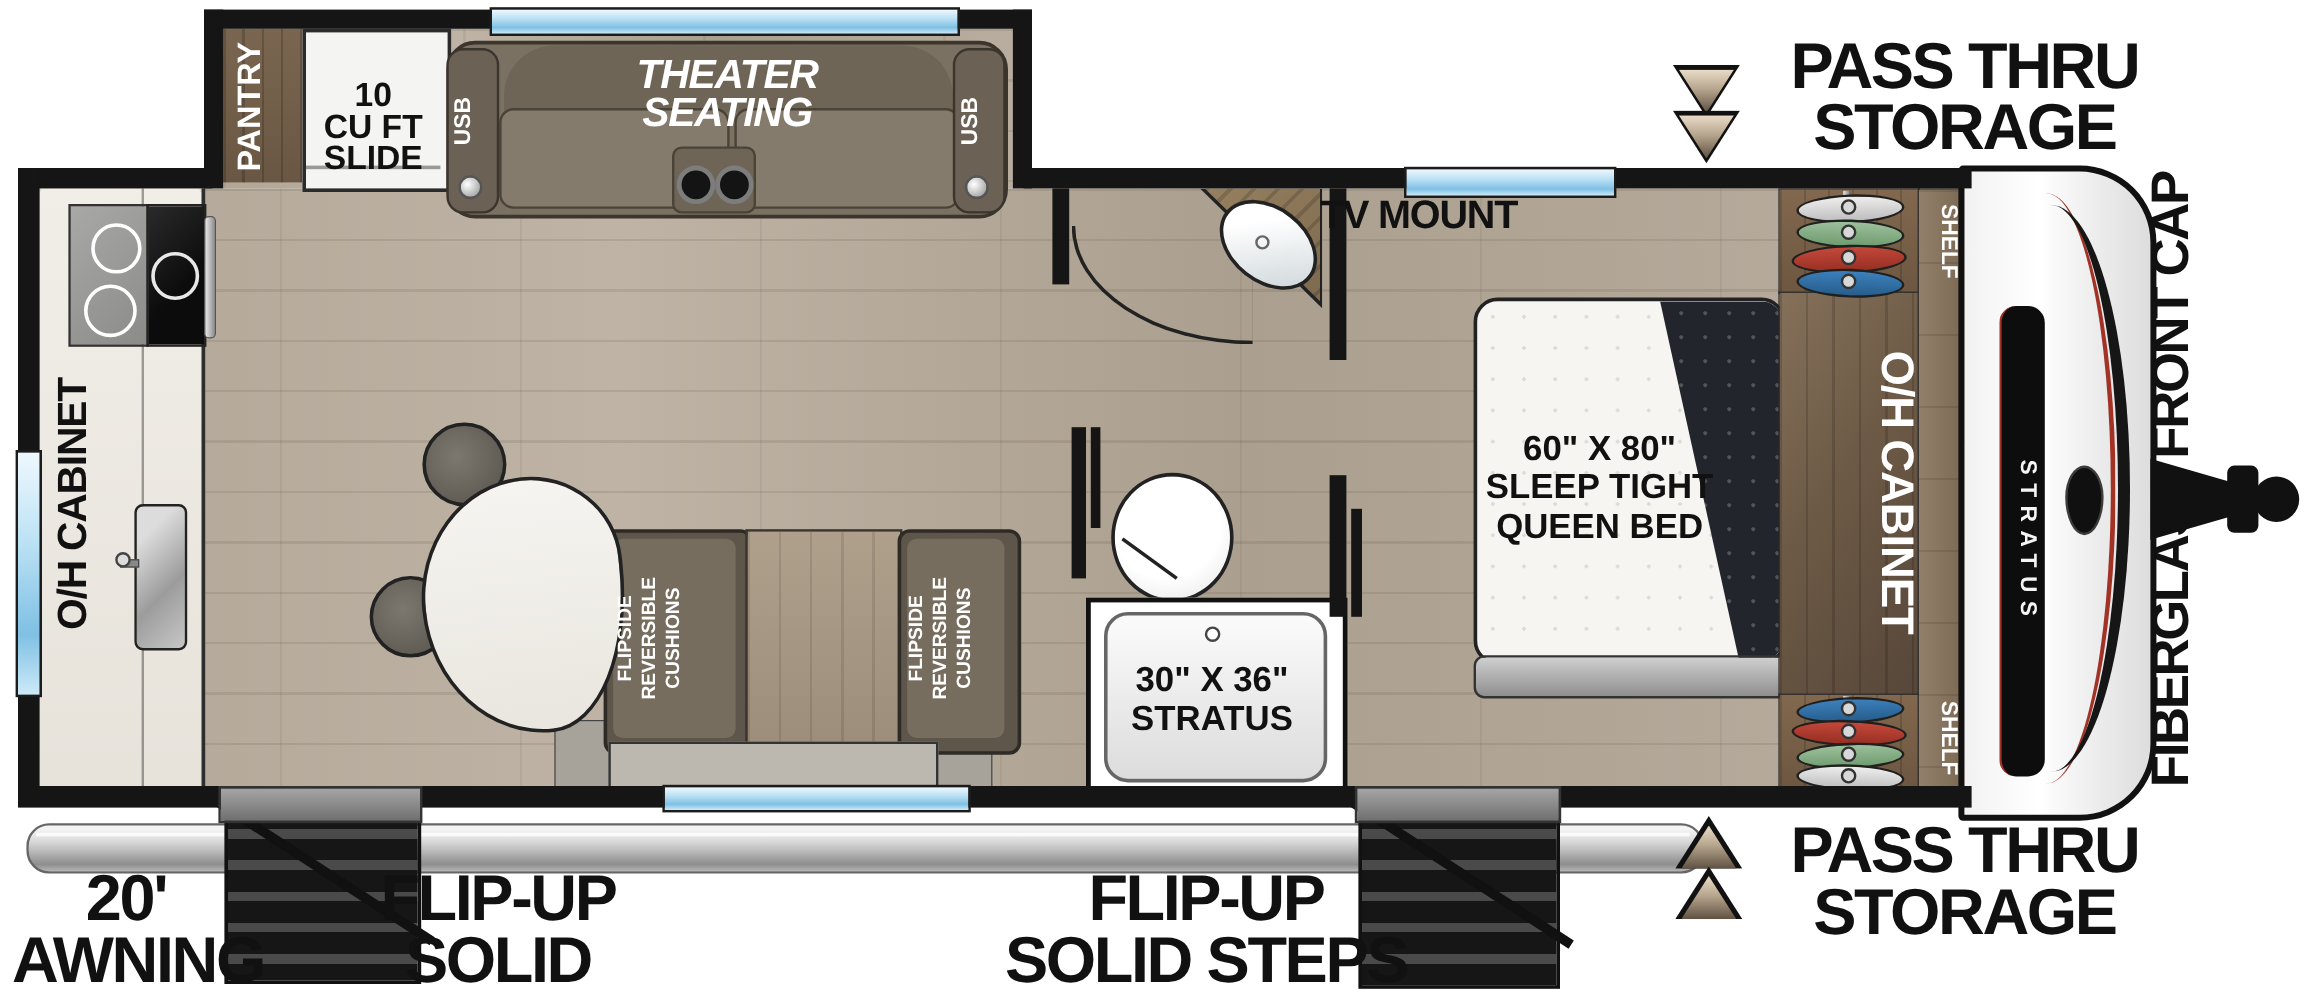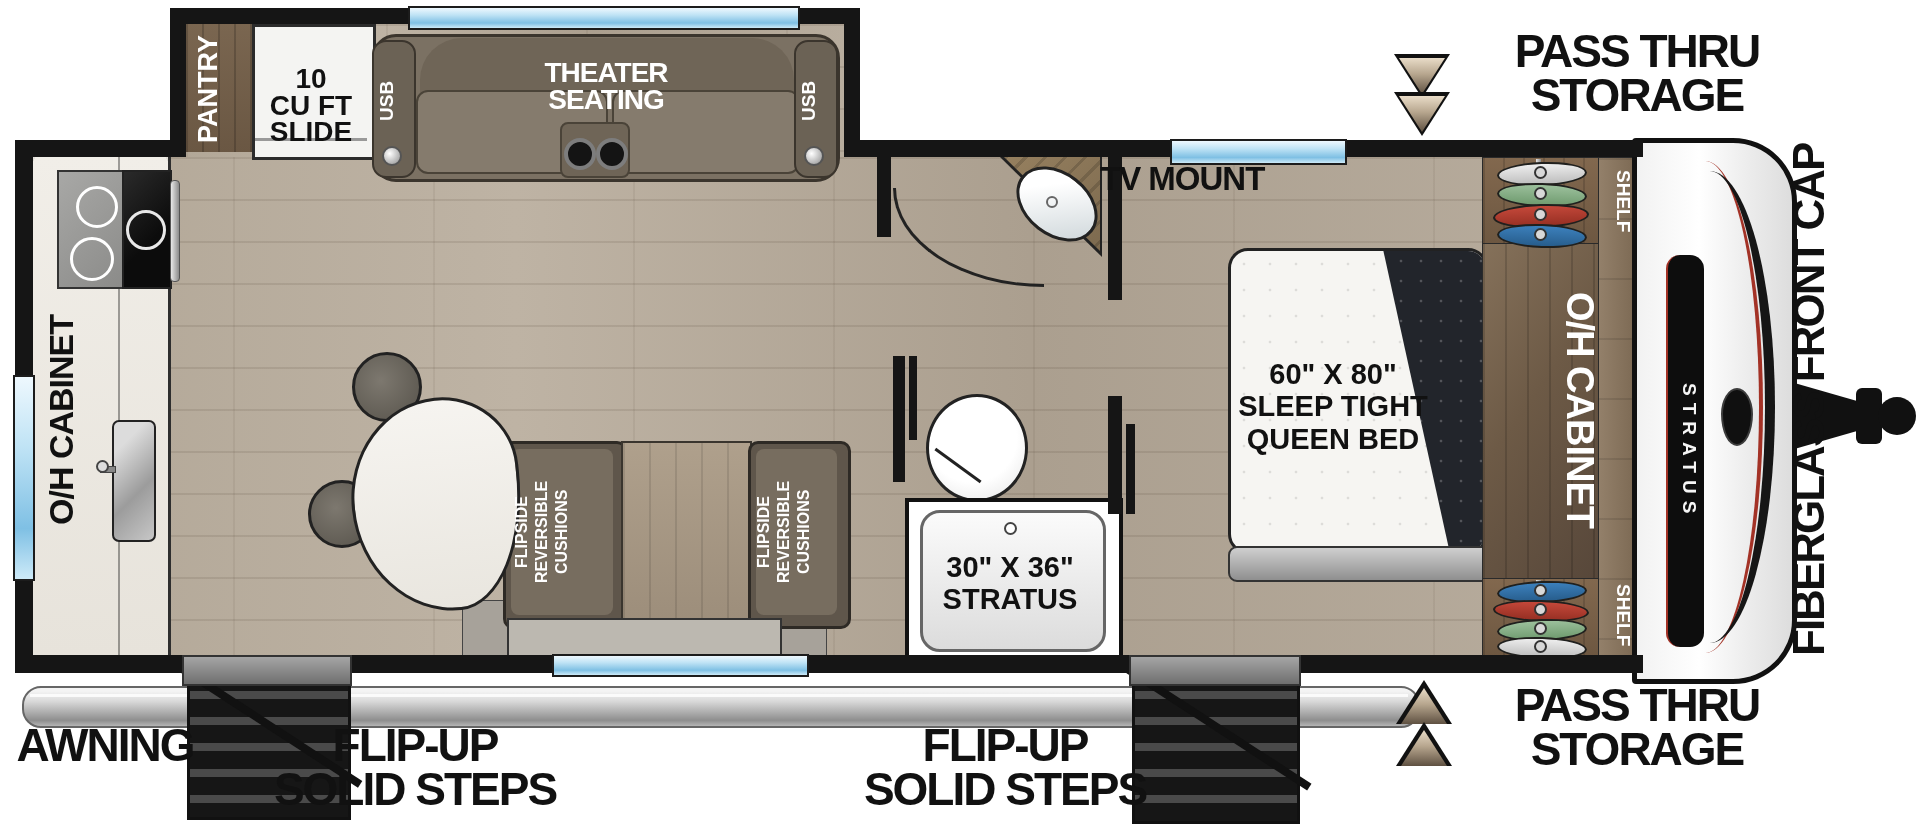--- a/index.html
+++ b/index.html
@@ -8,21 +8,21 @@
   .abs{position:absolute;}
   .wall{position:absolute;background:#151515;z-index:5;}
   .floor{position:absolute;z-index:1;
     background:
       repeating-linear-gradient(90deg, rgba(60,45,30,.07) 0 2px, rgba(0,0,0,0) 2px 200px),
       repeating-linear-gradient(180deg, rgba(70,55,40,.12) 0 2px, rgba(0,0,0,0) 2px 42px),
       linear-gradient(90deg,#b2a797,#beb3a4 30%,#ab9f8f 62%,#b8ad9e);}
   .window{position:absolute;z-index:6;border:2px solid #1c1c1c;
     background:linear-gradient(180deg,#eef8fe 0%,#bfe3f5 35%,#7fc0e4 75%,#cdeaf8 100%);}
   .lbl{position:absolute;color:#111;font-weight:bold;z-index:7;line-height:0.95;text-align:center;}
-  .big{font-size:46px;letter-spacing:-2px;}
+  .big{font-size:54px;letter-spacing:-2px;}
   .vup{writing-mode:vertical-rl;transform:rotate(180deg);}
   .vdown{writing-mode:vertical-rl;}
   .white{color:#fff;}
   .marble{background:
       linear-gradient(115deg, rgba(120,120,110,.14) 0 2px, rgba(0,0,0,0) 2px 60px),
       linear-gradient(245deg, rgba(120,120,110,.12) 0 2px, rgba(0,0,0,0) 2px 90px),
       linear-gradient(180deg,#f1eee8,#e7e3db);}
   .wood-v{background:
       repeating-linear-gradient(90deg, rgba(0,0,0,.18) 0 2px, rgba(0,0,0,0) 2px 16px),
       linear-gradient(180deg,#7a6650,#6a5743);}
@@ -80,21 +80,21 @@
   <div class="abs" style="left:612px;top:90px;width:184px;height:80px;background:#857b6d;border:2px solid #4a4338;border-radius:12px;z-index:2;"></div>
   <div class="abs" style="left:560px;top:122px;width:66px;height:52px;background:#6f6557;border:2px solid #4a4338;border-radius:8px;z-index:3;"></div>
   <div class="abs" style="left:564px;top:138px;width:24px;height:24px;background:#141414;border:4px solid #7d7d7d;border-radius:50%;z-index:3;"></div>
   <div class="abs" style="left:596px;top:138px;width:24px;height:24px;background:#141414;border:4px solid #7d7d7d;border-radius:50%;z-index:3;"></div>
   <div class="abs" style="left:372px;top:40px;width:40px;height:134px;background:#6b6255;border:2px solid #3b352d;border-radius:14px;z-index:3;"></div>
   <div class="abs" style="left:794px;top:40px;width:40px;height:134px;background:#6b6255;border:2px solid #3b352d;border-radius:14px;z-index:3;"></div>
   <div class="lbl vup white" style="left:378px;top:58px;width:30px;height:86px;font-size:19px;z-index:7;">USB</div>
   <div class="lbl vup white" style="left:800px;top:58px;width:30px;height:86px;font-size:19px;z-index:7;">USB</div>
   <div class="abs" style="left:382px;top:146px;width:16px;height:16px;background:radial-gradient(circle at 35% 35%,#fff,#8e8e8e);border:2px solid #555;border-radius:50%;z-index:4;"></div>
   <div class="abs" style="left:804px;top:146px;width:16px;height:16px;background:radial-gradient(circle at 35% 35%,#fff,#8e8e8e);border:2px solid #555;border-radius:50%;z-index:4;"></div>
-  <div class="lbl white" style="left:448px;top:60px;width:316px;font-size:28px;letter-spacing:-1px;">
+  <div class="lbl white" style="left:448px;top:46px;width:316px;font-size:34px;letter-spacing:-1px;font-style:italic;">
     <span style="display:block;">THEATER</span>
     <span style="display:block;">SEATING</span>
   </div>
 
   <div class="abs" style="left:462px;top:600px;width:45px;height:55px;background:#a7a29a;border:1px solid #444;z-index:2;"></div>
   <div class="abs" style="left:778px;top:600px;width:47px;height:55px;background:#a7a29a;border:1px solid #444;z-index:2;"></div>
 
   <div class="abs" style="left:503px;top:441px;width:118px;height:182px;background:#5f564b;border:3px solid #2e2a25;border-radius:10px;z-index:2;"></div>
   <div class="abs" style="left:511px;top:449px;width:102px;height:166px;background:#776d5f;border-radius:8px;z-index:2;"></div>
   <div class="lbl vup white" style="left:512px;top:452px;width:100px;height:160px;font-size:16px;line-height:1.25;z-index:7;">
@@ -218,20 +218,21 @@
   <div class="abs" style="left:30px;top:694px;width:1378px;height:3px;background:rgba(255,255,255,.8);z-index:2;"></div>
 
   <div class="abs" style="left:187px;top:662px;width:158px;height:152px;border:3px solid #111;z-index:4;
        background:repeating-linear-gradient(180deg,#4a4a4a 0 8px,#161616 8px 26px);"></div>
   <div class="abs" style="left:182px;top:664px;width:215px;height:8px;background:#111;transform:rotate(33deg);transform-origin:left top;z-index:4;"></div>
   <div class="abs" style="left:1132px;top:662px;width:162px;height:156px;border:3px solid #111;z-index:4;
        background:repeating-linear-gradient(180deg,#4a4a4a 0 8px,#161616 8px 26px);"></div>
   <div class="abs" style="left:1127px;top:664px;width:220px;height:8px;background:#111;transform:rotate(33deg);transform-origin:left top;z-index:4;"></div>
 
   <div class="lbl big" style="left:10px;top:724px;width:190px;">
+    <span style="display:block;">20'</span>
     <span style="display:block;">AWNING</span>
   </div>
   <div class="lbl big" style="left:250px;top:724px;width:330px;">
     <span style="display:block;">FLIP-UP</span>
     <span style="display:block;">SOLID STEPS</span>
   </div>
   <div class="lbl big" style="left:820px;top:724px;width:370px;">
     <span style="display:block;">FLIP-UP</span>
     <span style="display:block;">SOLID STEPS</span>
   </div>

